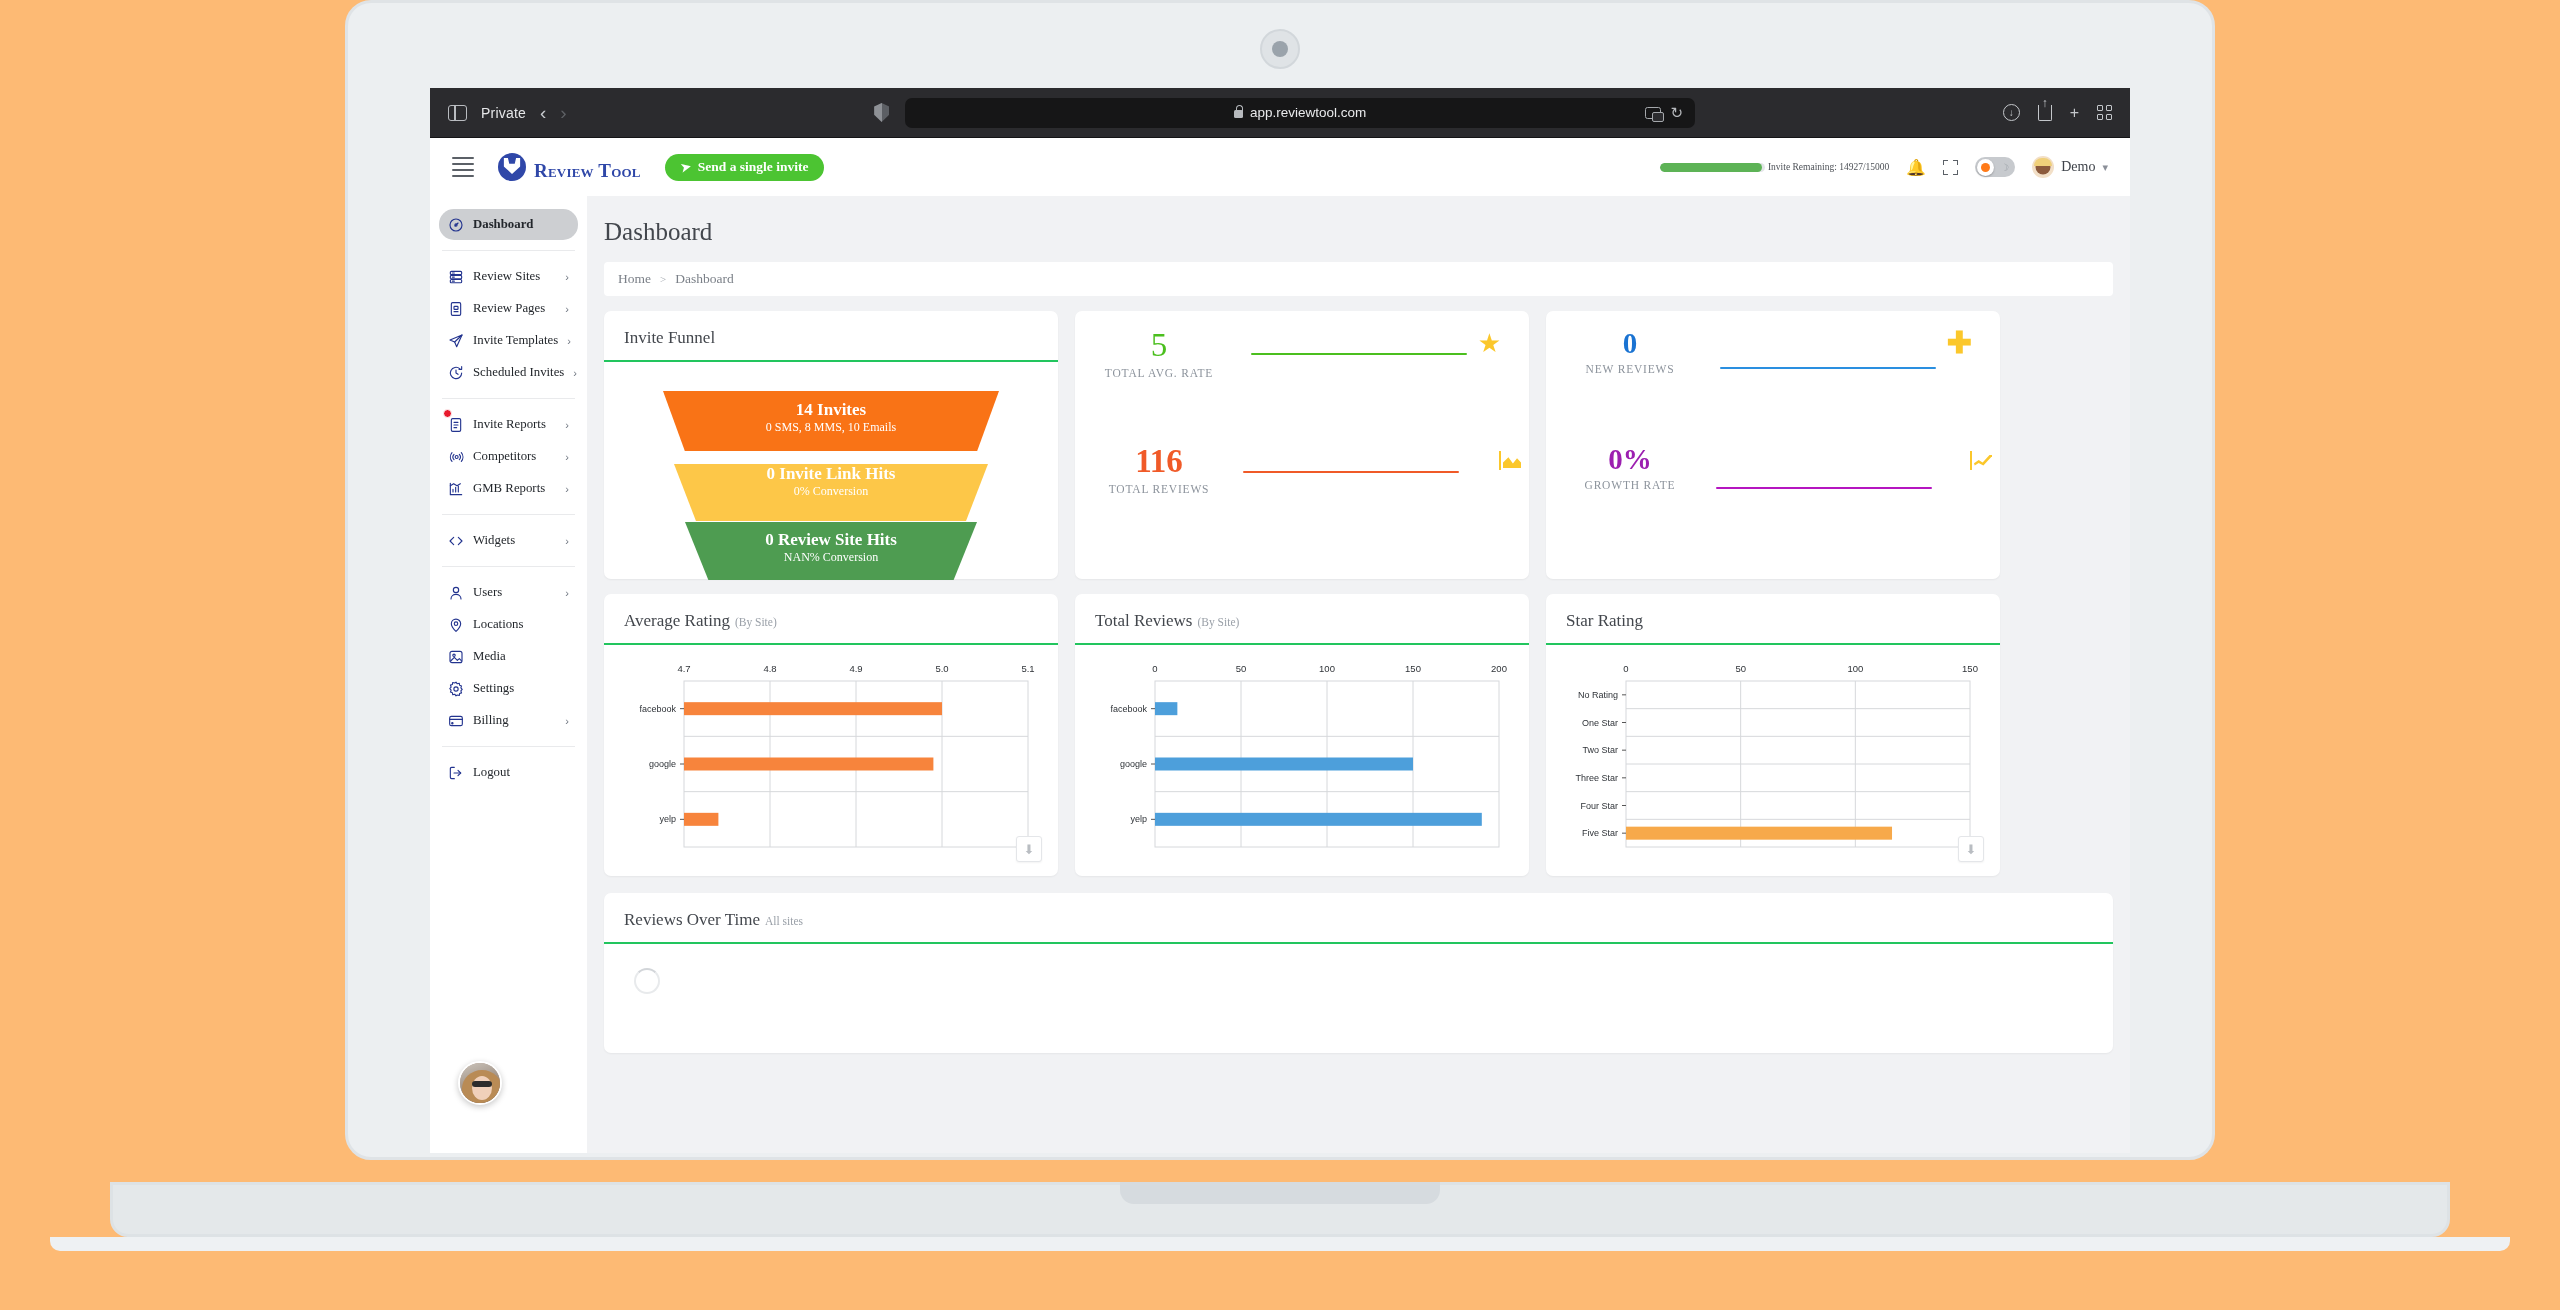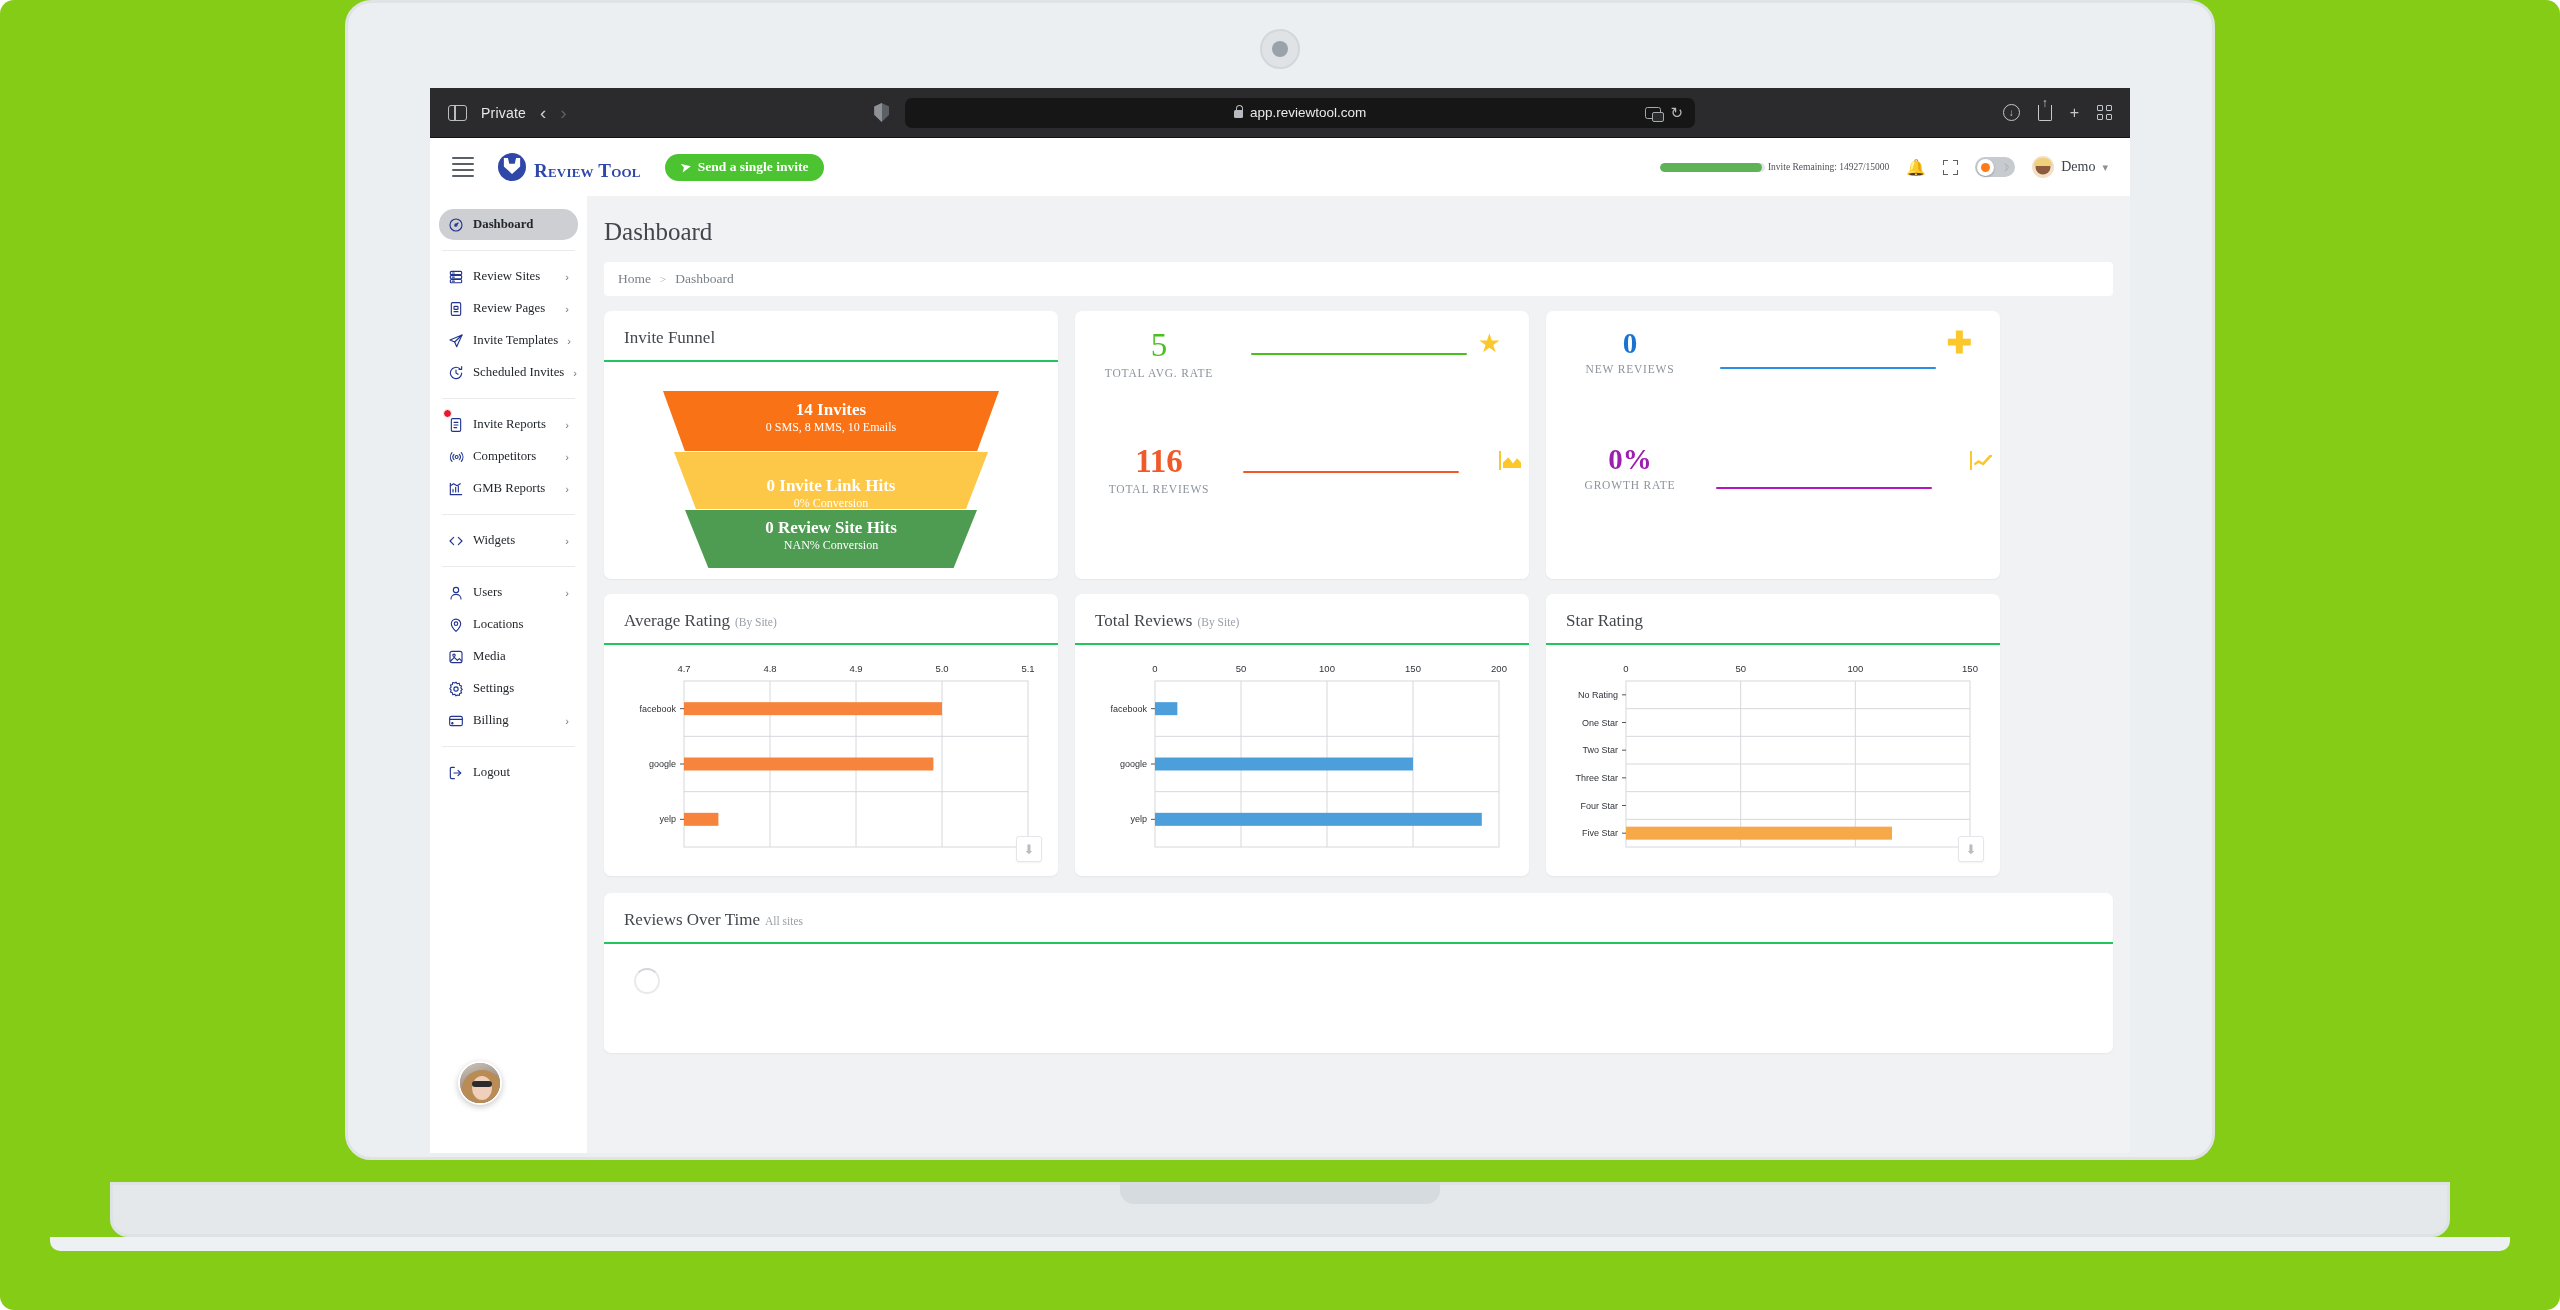--- a/index.html
+++ b/index.html
@@ -4,21 +4,21 @@
 <style>
   * { box-sizing: border-box; margin: 0; padding: 0; }
   html, body {
     width: 2560px; height: 1310px;
     background: #ffffff;
     font-family: "Liberation Serif", serif;
     overflow: hidden;
   }
 
   
-  #stage { position: relative; width: 2560px; height: 1310px; background: #84cc16; border-radius: 14px; }
+  #stage { position: relative; width: 2560px; height: 1310px; background: #fdba74; }
 
   .laptop-body {
     position: absolute;
     left: 345px; top: 0px;
     width: 1870px; height: 1160px;
     background: #eceff1;
     border: 3px solid #dfe3e6;
     border-radius: 26px;
   }
   .laptop-camera {
@@ -312,21 +312,21 @@
   .funnel-wrap { padding: 14px 0 0 0; display: flex; flex-direction: column; align-items: center; }
   .fstage { color:#fff; text-align:center; font-family:"Liberation Serif", serif;margin-top:15px; }
   .f1 {
     width: 336px; height: 60px; background: #f97316;
     clip-path: polygon(0 0, 100% 0, 93.5% 100%, 6.5% 100%);
     padding-top: 9px;
   }
   .f2 {
     width: 314px; height: 57px; background: #fdc748;
     clip-path: polygon(0 0, 100% 0, 93% 100%, 7% 100%);
-    padding-top: 24px; margin-top: 1px;
+    padding-top: 0; margin-top: 13px;
   }
   .f3 {
     width: 292px; height: 58px; background: #4e9c51;
     clip-path: polygon(0 0, 100% 0, 92% 100%, 8% 100%);
     padding-top: 8px; margin-top: 1px;
   }
   .fbig { font-size: 17px; font-weight: bold; line-height: 1.15; }
   .fsub { font-size: 12px; line-height: 1.2; }
 
   

